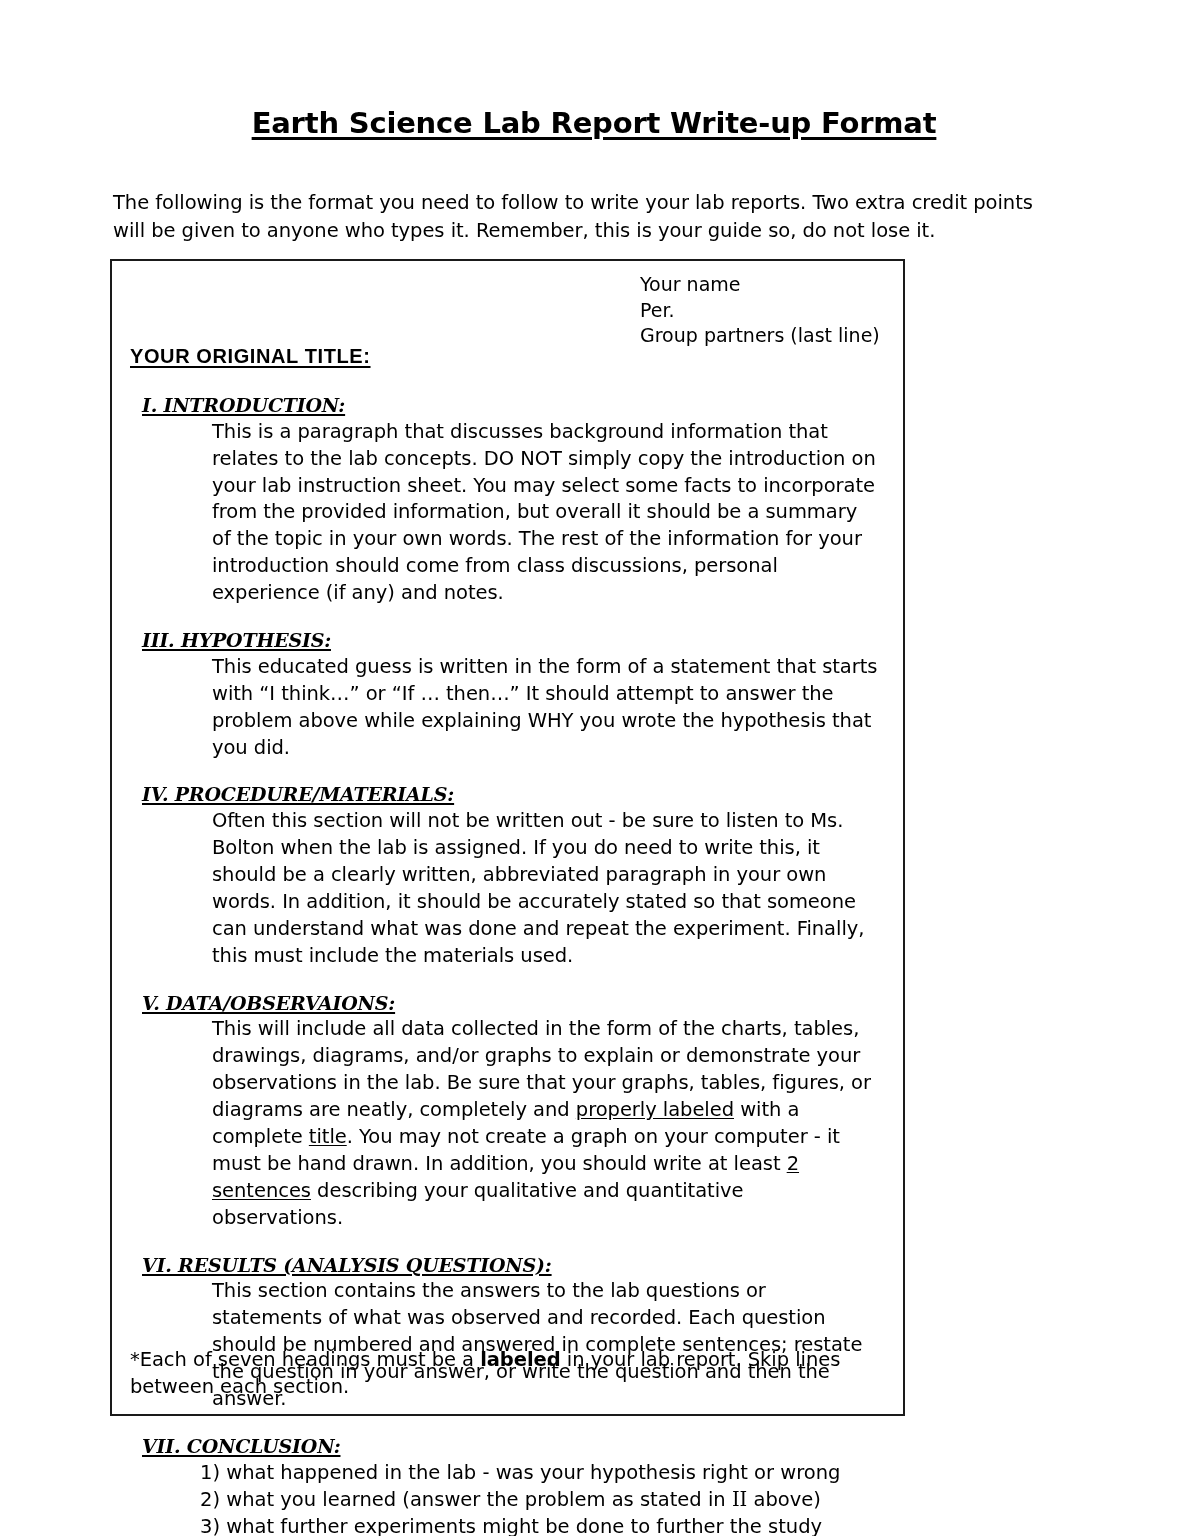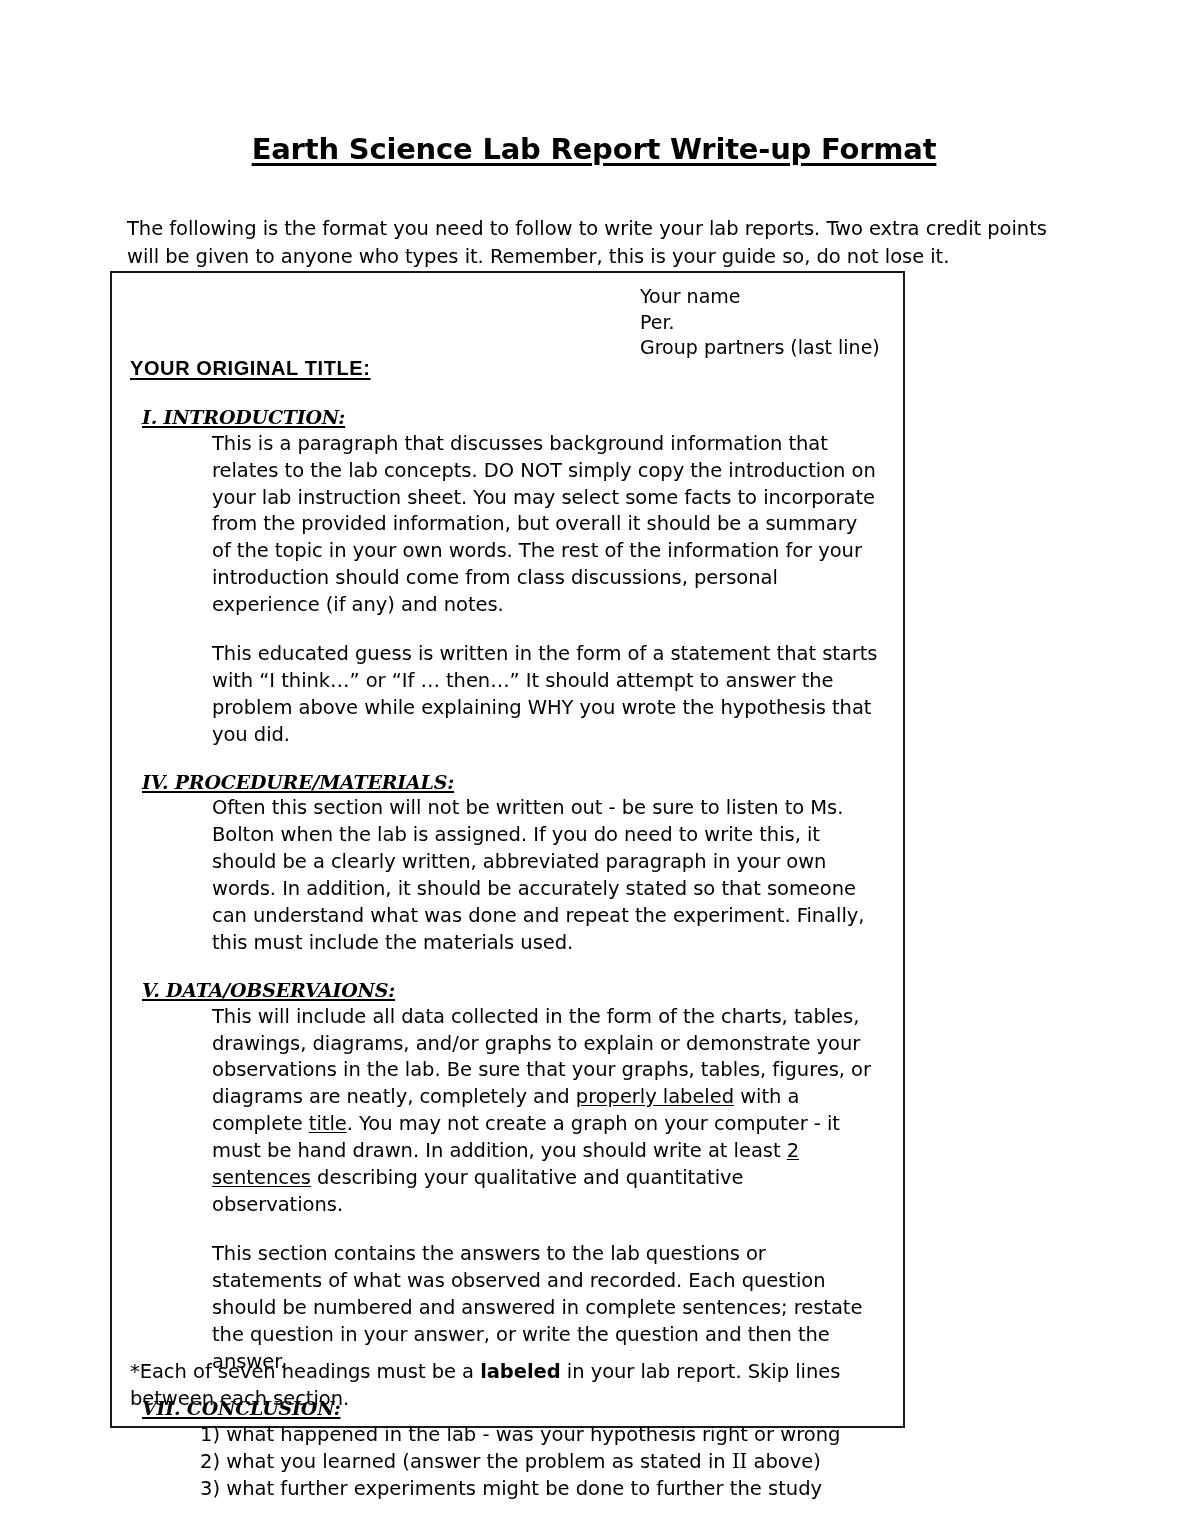--- a/index.html
+++ b/index.html
@@ -12,22 +12,21 @@
     height: 1536px;
     position: relative;
     font-family: "DejaVu Sans", sans-serif;
     color: #000000;
     overflow: hidden;
   }
 
   .page {
     position: absolute;
     inset: 0;
-    padding: 14px;
-    margin-top: 12px;
+    padding: 0;
   }
 
   
   .doc-title {
     text-align: center;
     font-family: "DejaVu Sans", sans-serif;
     font-weight: bold;
     font-size: 29px;
     letter-spacing: -0.2px;
     text-decoration: underline;
@@ -158,34 +157,36 @@
 
     <div class="section first">
       <div class="sec-head"><span class="u">I. INTRODUCTION:</span></div>
       <div class="sec-body">This is a paragraph that discusses background information that relates to the lab concepts.  DO NOT simply copy the introduction on your lab instruction sheet.  You may select some facts to incorporate from the provided information, but overall it should be a summary of the topic in your own words.  The rest of the information for your introduction should come from class discussions, personal experience (if any) and notes.</div>
     </div>
 
     <div class="section">
     </div>
 
     <div class="section">
+      <div class="sec-head"><span class="u">III. HYPOTHESIS:</span></div>
       <div class="sec-body">This educated guess is written in the form of a statement that starts with “I think…” or “If … then…”  It should attempt to answer the problem above while explaining WHY you wrote the hypothesis that you did.</div>
     </div>
 
     <div class="section">
       <div class="sec-head"><span class="u">IV. PROCEDURE/MATERIALS:</span></div>
       <div class="sec-body">Often this section will not be written out - be sure to listen to Ms. Bolton when the lab is assigned.  If you do need to write this, it should be a clearly written, abbreviated paragraph in your own words.  In addition, it should be accurately stated so that someone can understand what was done and repeat the experiment. Finally, this must include the materials used.</div>
     </div>
 
     <div class="section">
       <div class="sec-head"><span class="u">V. DATA/OBSERVAIONS:</span></div>
       <div class="sec-body"><span>This will include all data collected in the form of the charts, tables, drawings, diagrams, and/or graphs to explain or demonstrate your observations in the lab. Be sure that your graphs, tables, figures, or diagrams are neatly, completely and </span><span class="u">properly labeled</span><span> with a complete </span><span class="u">title</span><span>.  You may not create a graph on your computer - it must be hand drawn.  In addition, you should write at least </span><span class="u">2 sentences</span><span> describing your qualitative and quantitative observations.</span></div>
     </div>
 
     <div class="section">
+      <div class="sec-head"><span class="u">VI. RESULTS (ANALYSIS QUESTIONS):</span></div>
       <div class="sec-body">This section contains the answers to the lab questions or statements of what was observed and recorded. Each question should be numbered and answered in complete sentences; restate the question in your answer, or write the question and then the answer.</div>
     </div>
 
     <div class="section">
       <div class="sec-head"><span class="u">VII. CONCLUSION:</span></div>
       <ul class="sub-list">
         <li>1) what happened in the lab - was your hypothesis right or wrong</li>
         <li><span>2) what you learned (answer the problem as stated in </span><span class="serif">II</span><span> above)</span></li>
         <li>3) what further experiments might be done to further the study</li>
 

